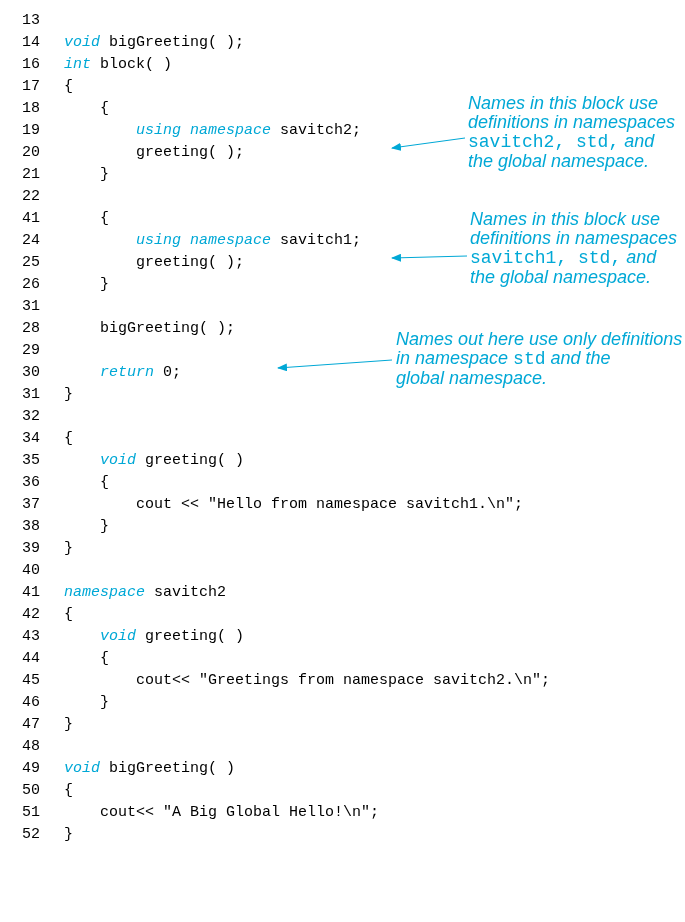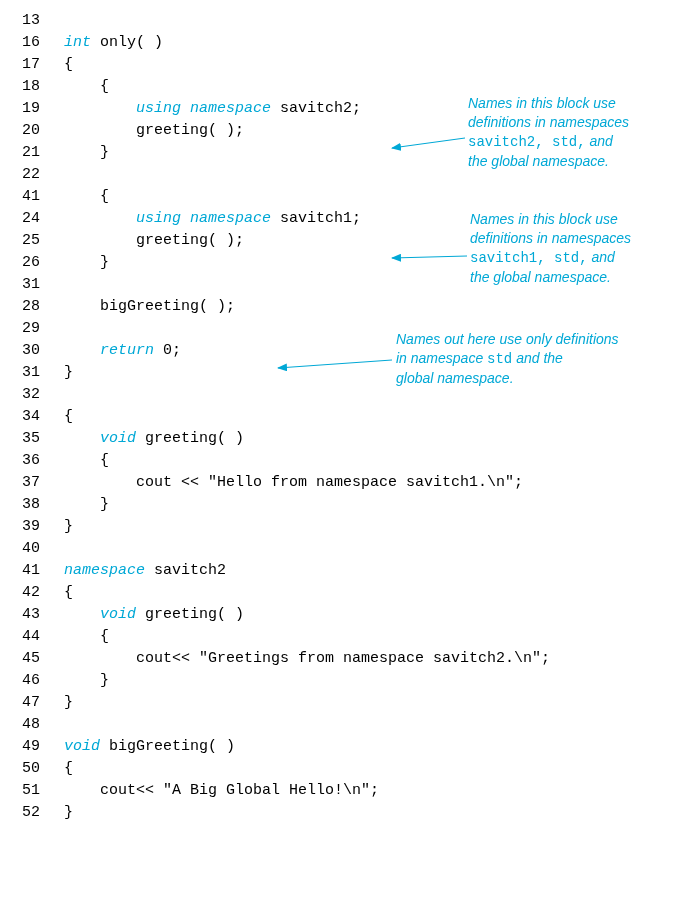--- a/index.html
+++ b/index.html
@@ -33,41 +33,42 @@
   }
   .kw {
     color: #00a8d6;
     font-style: italic;
   }
   .annotation {
     position: absolute;
     color: #00a8d6;
     font-style: italic;
     font-family: "Segoe UI", "Helvetica Neue", sans-serif;
-    font-size: 14px;
+    font-size: 18px;
     line-height: 19px;
   }
   .annotation .mono {
     font-family: Liberation Mono, monospace;
     font-style: normal;
   }
   svg.arrows {
     position: absolute;
     top: 0;
     left: 0;
     pointer-events: none;
   }
 </style>
 </head>
 <body>
 
 <div class="code-area" id="code-area">
 
 <div class="line"><span class="ln">13</span><span class="code"></span></div>
-    <div class="line"><span class="ln">16</span><span class="code"><span class="kw">int</span><span> only( )</span></span></div>
+    <div class="line"><span class="ln">14</span><span class="code"><span class="kw">void</span><span> bigGreeting( );</span></span></div>
+    <div class="line"><span class="ln">16</span><span class="code"><span class="kw">int</span><span> block( )</span></span></div>
     <div class="line"><span class="ln">17</span><span class="code"><span>{</span></span></div>
     <div class="line"><span class="ln">18</span><span class="code">    <span>{</span></span></div>
     <div class="line"><span class="ln">19</span><span class="code">        <span class="kw">using namespace</span><span> savitch2;</span></span></div>
     <div class="line"><span class="ln">20</span><span class="code">        <span>greeting( );</span></span></div>
     <div class="line"><span class="ln">21</span><span class="code">    <span>}</span></span></div>
     <div class="line"><span class="ln">22</span><span class="code"></span></div>
     <div class="line"><span class="ln">41</span><span class="code">    <span>{</span></span></div>
     <div class="line"><span class="ln">24</span><span class="code">        <span class="kw">using namespace</span><span> savitch1;</span></span></div>
     <div class="line"><span class="ln">25</span><span class="code">        <span>greeting( );</span></span></div>
     <div class="line"><span class="ln">26</span><span class="code">    <span>}</span></span></div>

